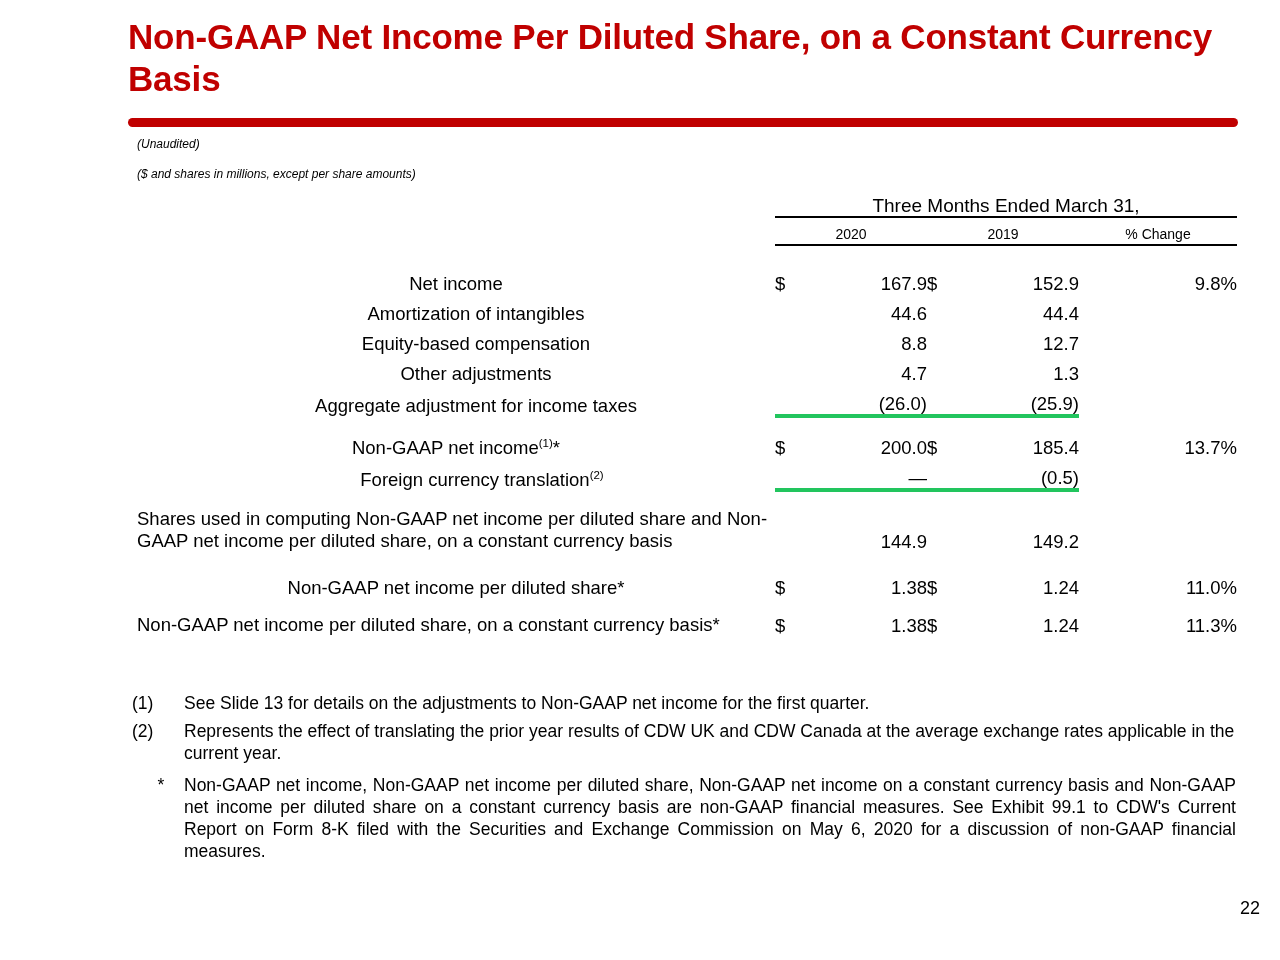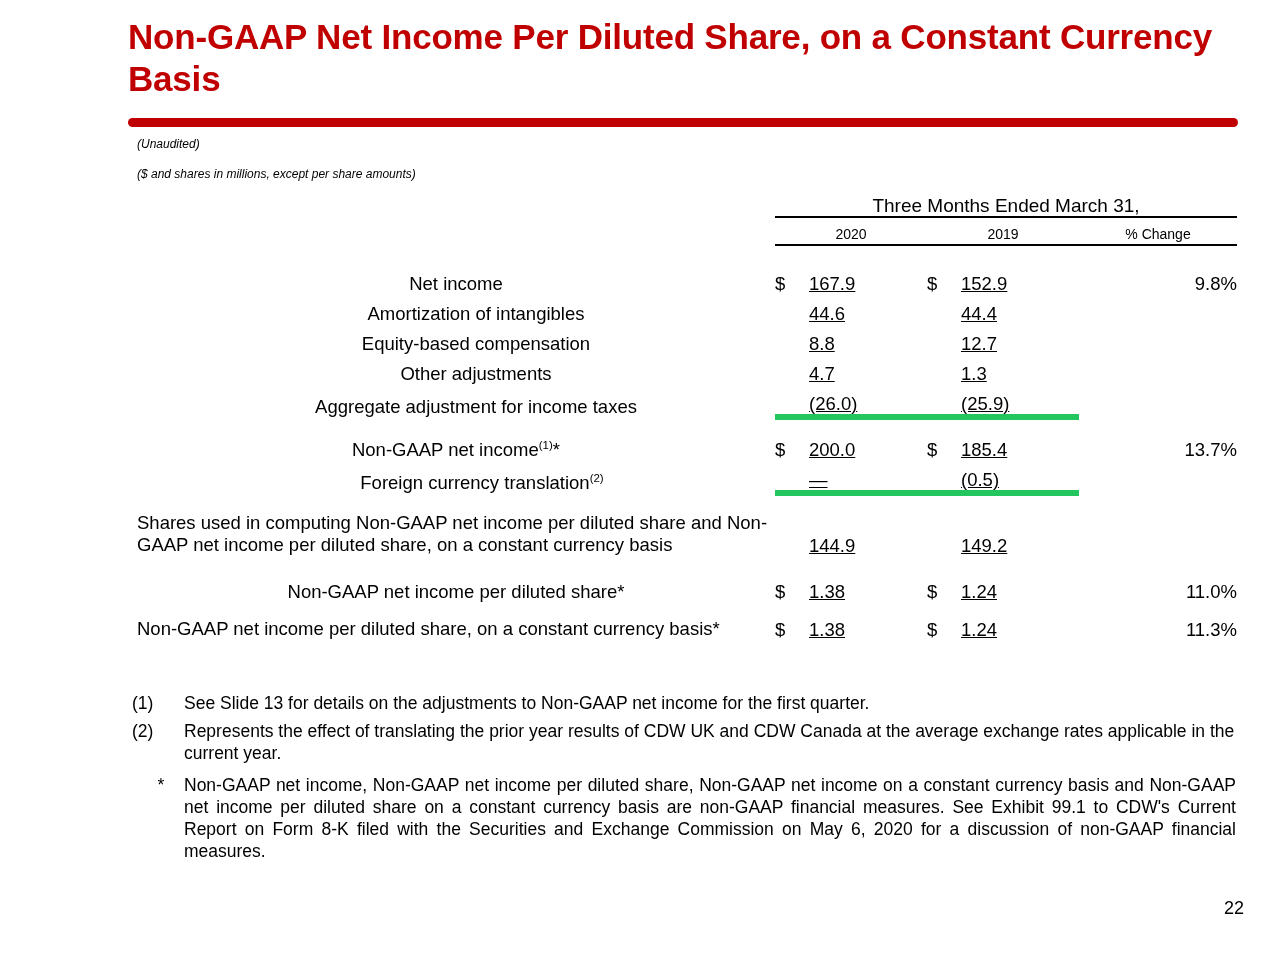--- a/index.html
+++ b/index.html
@@ -75,21 +75,21 @@
   }
 
   
   .col-label  { width: 638px; }
   .col-cur1   { width: 34px;  }
   .col-num1   { width: 118px; }
   .col-cur2   { width: 34px;  }
   .col-num2   { width: 118px; }
   .col-pct    { width: 158px; }
 
-  .num  { padding-right: 8px; white-space: nowrap; text-decoration: underline; }
+  .num  { text-align: right; padding-right: 8px; white-space: nowrap; }
   .cur  { text-align: left;  padding-left: 4px;  white-space: nowrap; }
   .pct  { text-align: right; padding-right: 12px; white-space: nowrap; }
 
   .row-h  td { height: 26px; }
   .datarow td { height: 40px; }
   .tightrow td { height: 30px; }
 
   .lbl { white-space: nowrap; text-align: center; }
   .indent1 { padding-left: 40px !important; }
   .indent2 { padding-left: 52px !important; }
@@ -101,21 +101,21 @@
     font-size: 19px;
     white-space: nowrap;
   }
   .hdr-year {
     text-align: center;
     font-weight: bold;
     font-size: 14px;
     padding-bottom: 3px;
   }
   .rule-top    { border-top: 2px solid #000; }
-  .rule-bottom { border-bottom: 6px solid #22c55e; }
+  .rule-bottom { border-bottom: 4px solid #22c55e; }
   .rule-under  { border-bottom: 2px solid #000; }
   .dbl-bottom  { border-bottom: 3px double #000; }
 
   .spacer-sm td { height: 8px; }
   .spacer-md td { height: 16px; }
 
   .wrapcell {
     white-space: normal;
     line-height: 22px;
     padding-top: 4px;
@@ -151,21 +151,21 @@
     flex: 0 0 46px;
     padding-left: 6px;
   }
   .fn-body { flex: 1 1 auto; }
   .fn-body.justify { text-align: justify; }
   .fn.star-fn { margin-top: 10px; }
 
   
   .pageno {
     position: absolute;
-    right: 76px;
+    right: 60px;
     top: 898px;
     font-size: 18px;
   }
 </style>
 </head>
 <body>
 
 <div class="slide">
 
   <div class="title">Non-GAAP Net Income Per Diluted Share, on a Constant Currency Basis</div>

